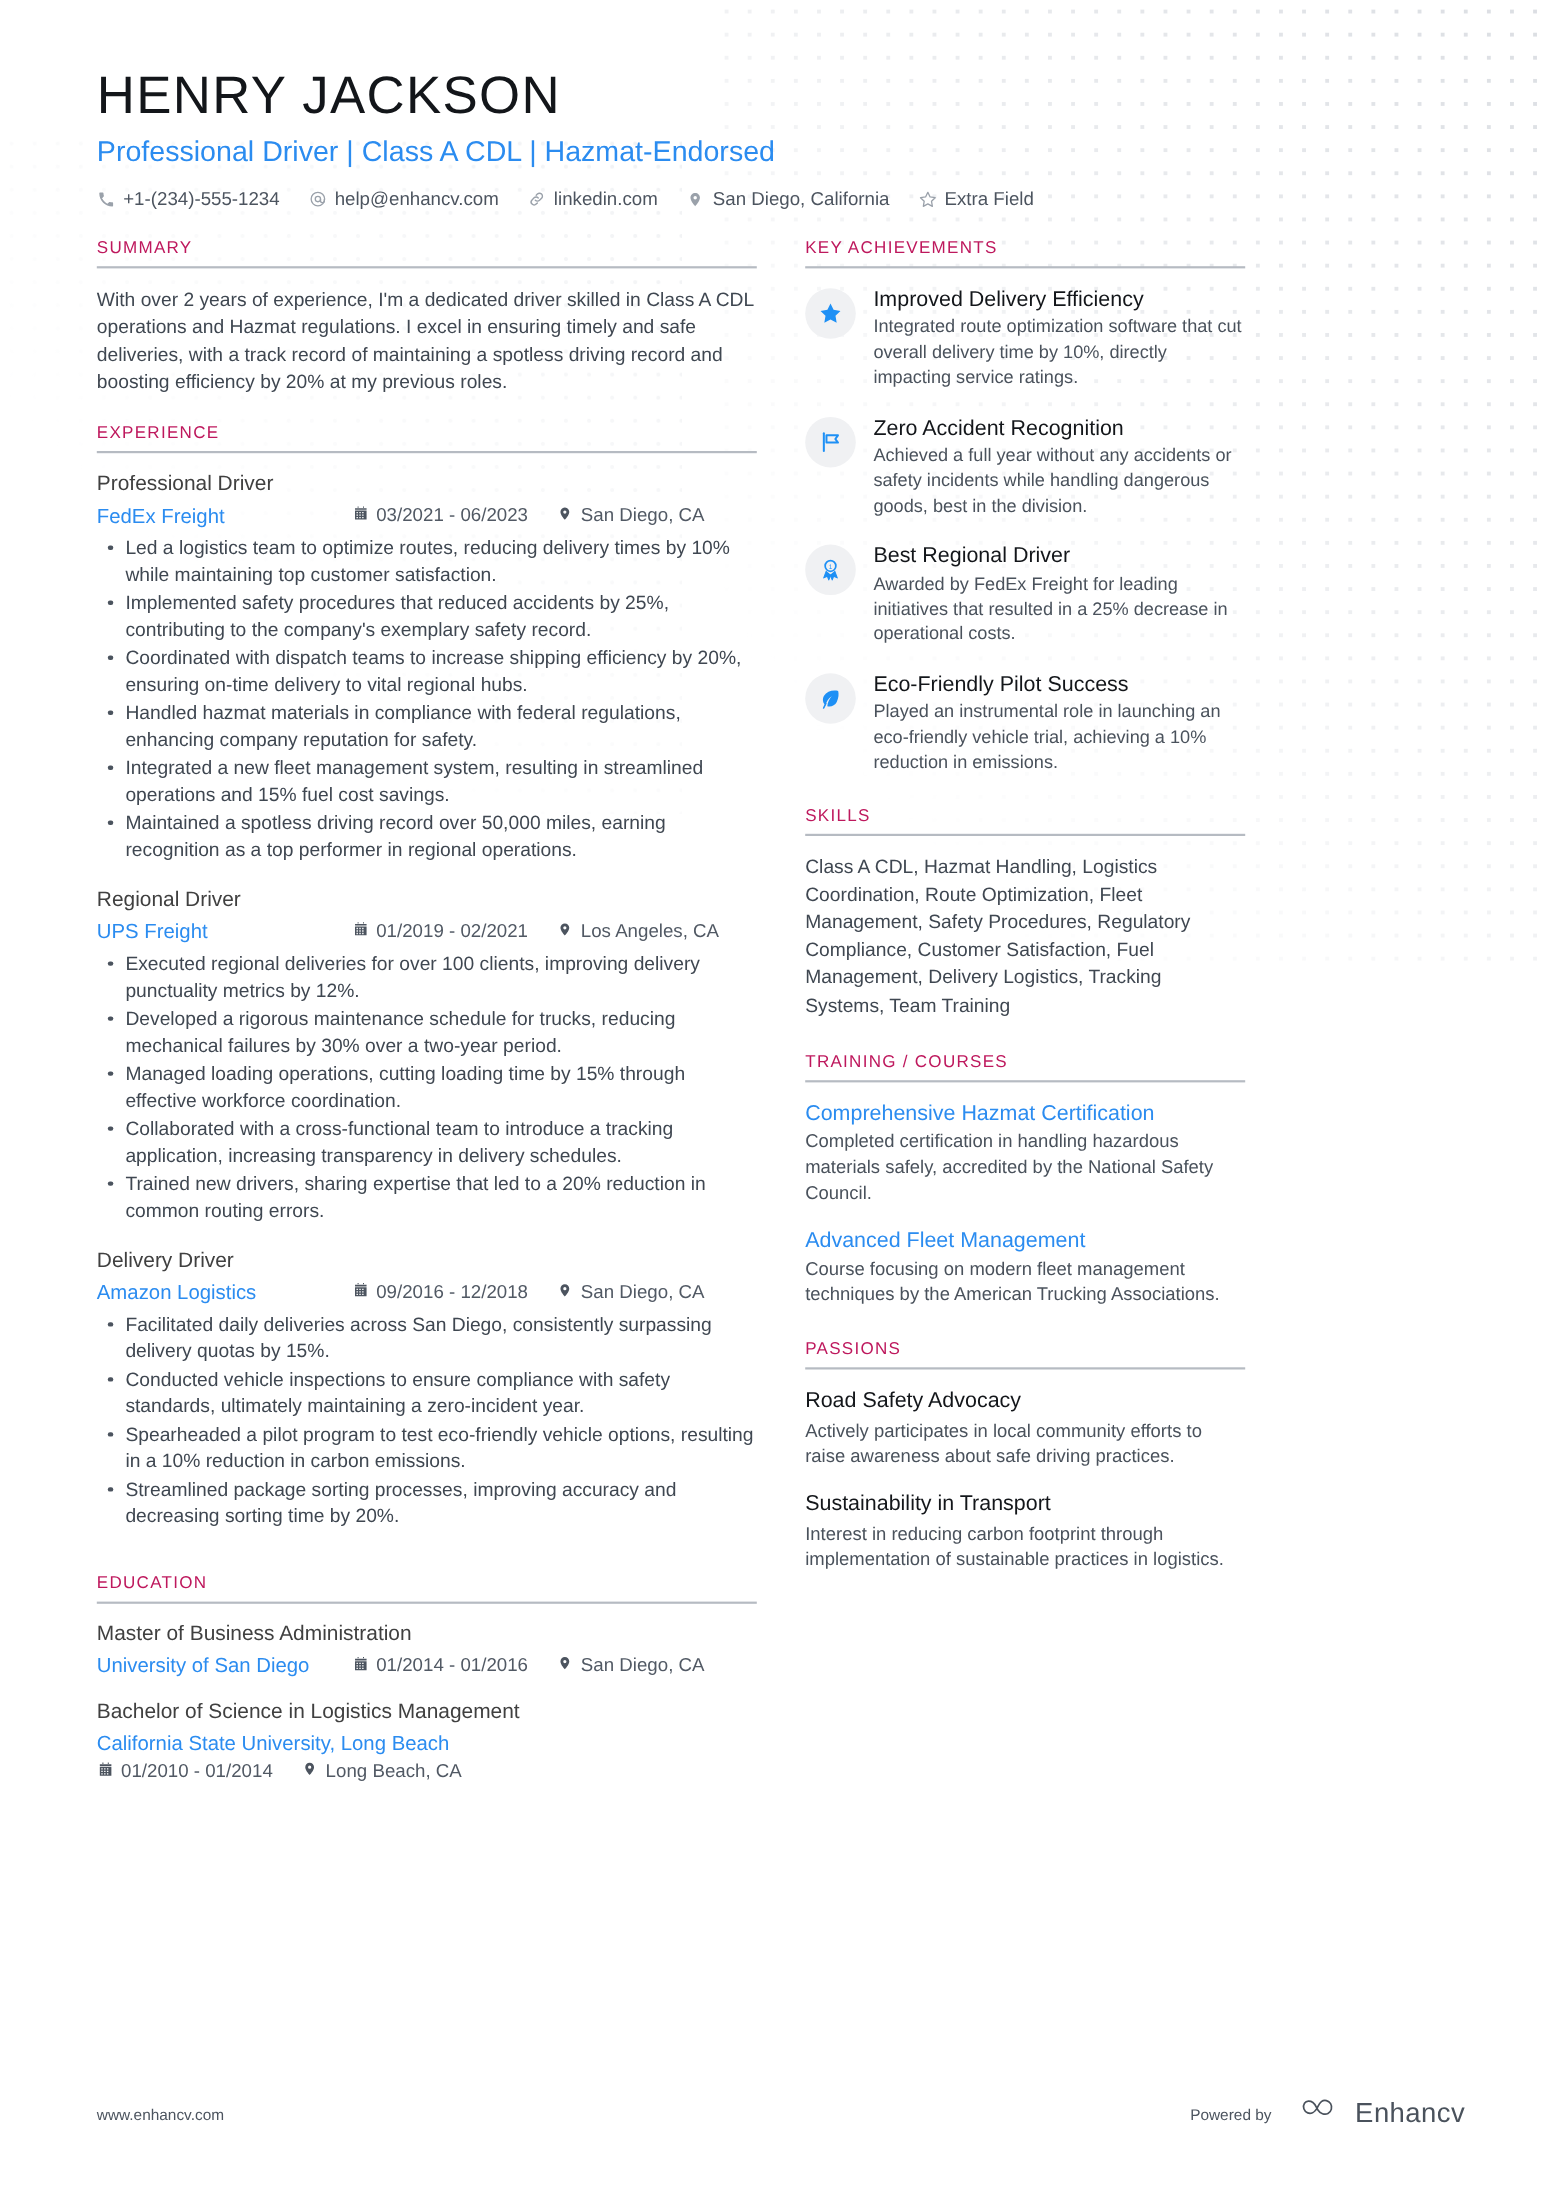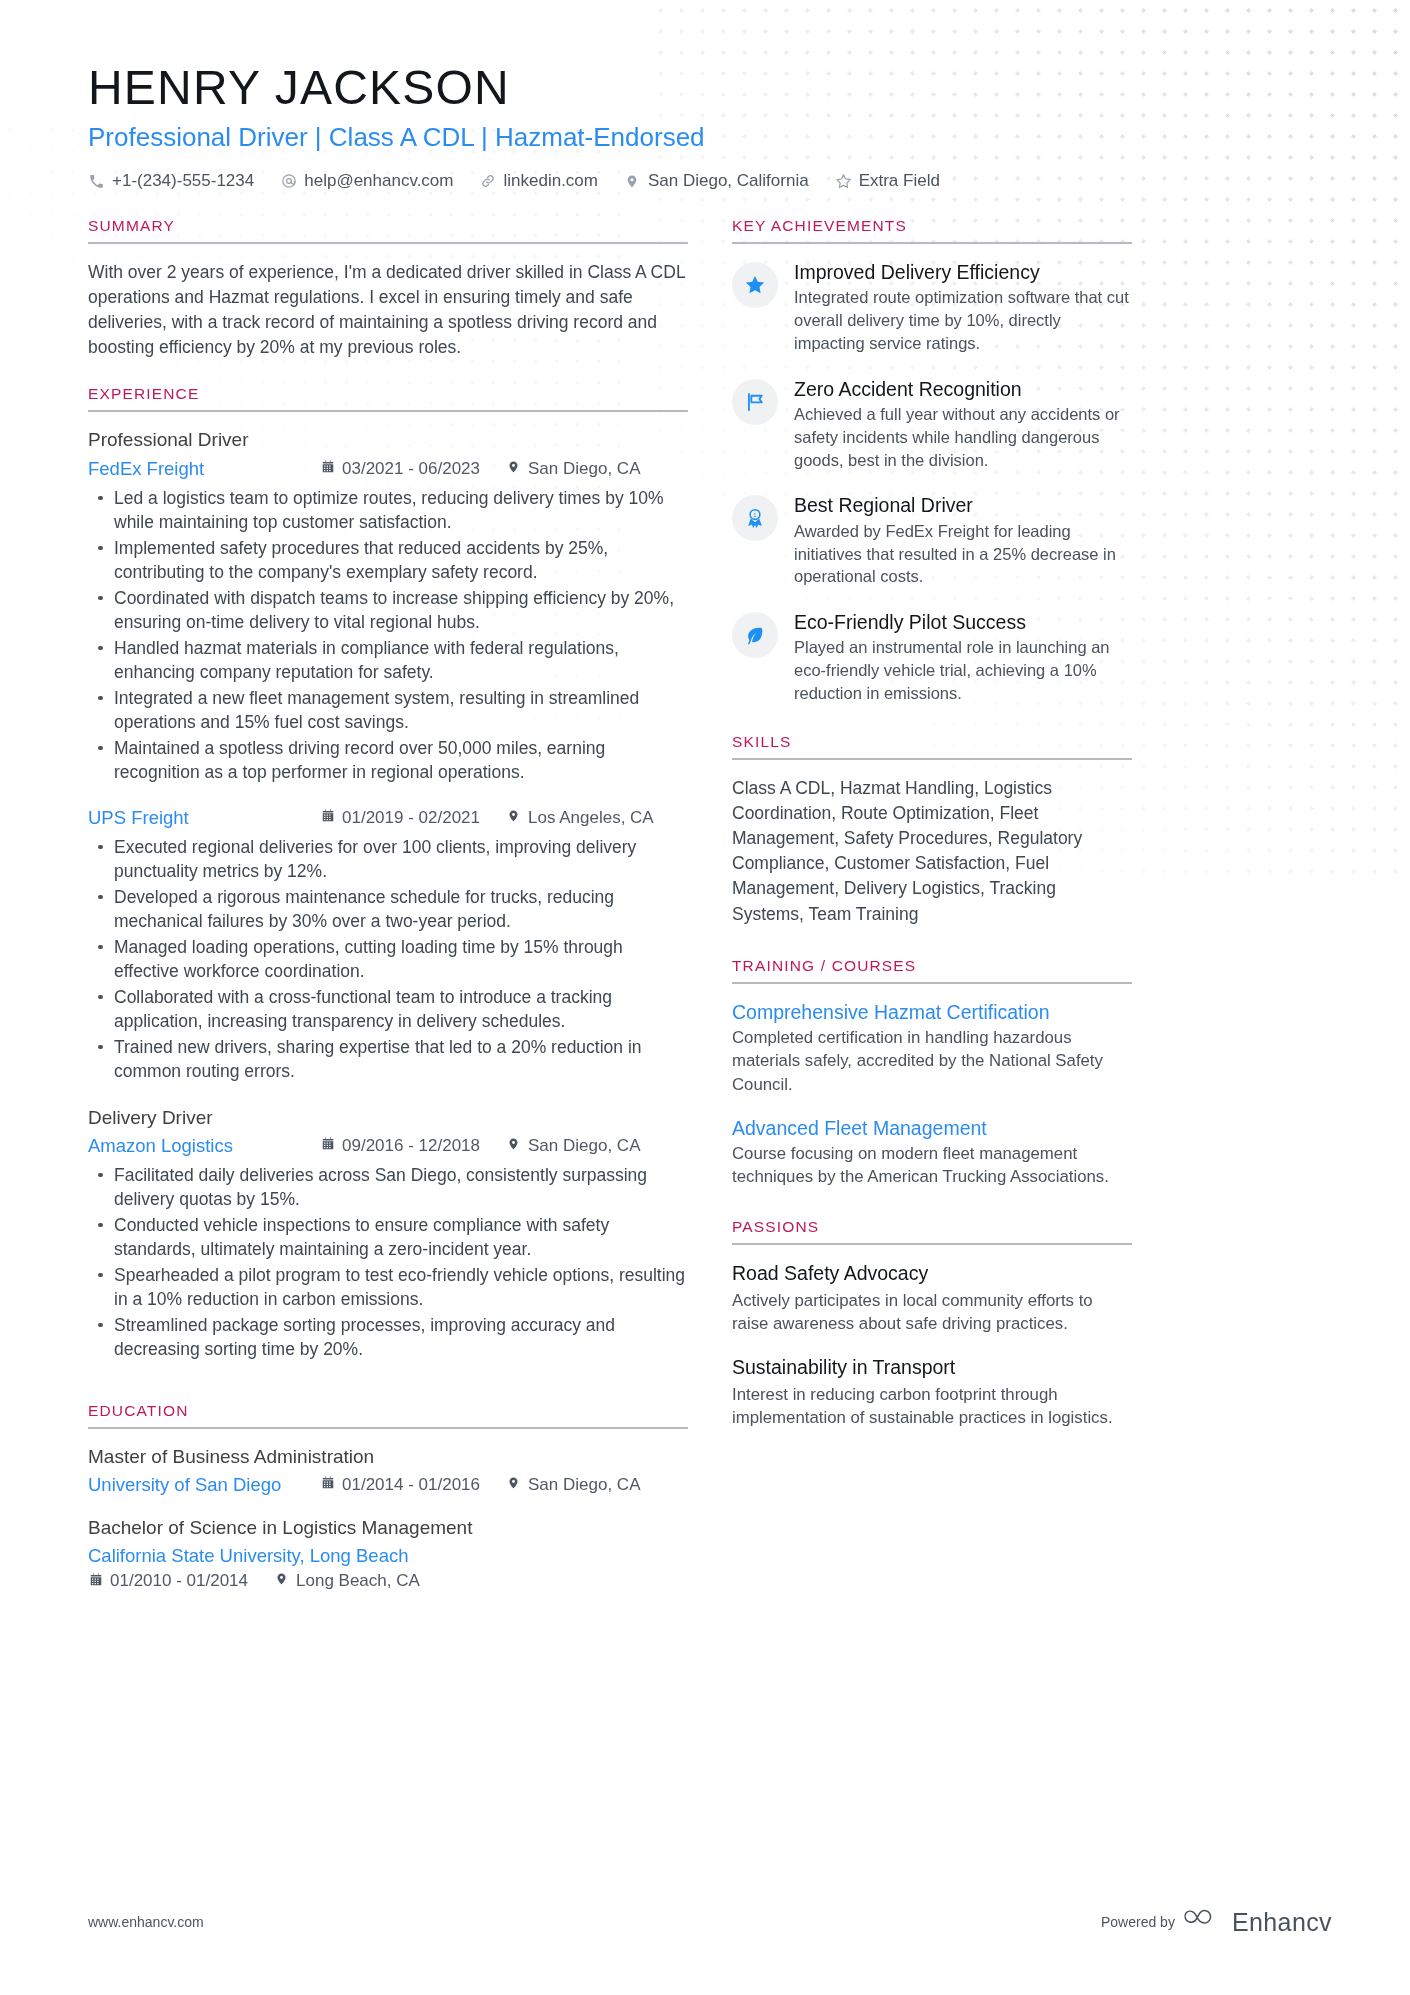--- a/index.html
+++ b/index.html
@@ -252,21 +252,21 @@
     justify-content: space-between;
     z-index: 2;
   }
   .footer-url {
     font-size: 14px;
     color: #4c545f;
   }
   .footer-right {
     display: flex;
     align-items: center;
-    gap: 8px;
+    gap: 27px;
     text-align: center;
   }
   .powered-by {
     font-size: 14px;
     color: #4c545f;
   }
   .brand {
     display: flex;
     align-items: center;
     gap: 9px;
@@ -382,20 +382,21 @@
             <li>Led a logistics team to optimize routes, reducing delivery times by 10% while maintaining top customer satisfaction.</li>
             <li>Implemented safety procedures that reduced accidents by 25%, contributing to the company's exemplary safety record.</li>
             <li>Coordinated with dispatch teams to increase shipping efficiency by 20%, ensuring on-time delivery to vital regional hubs.</li>
             <li>Handled hazmat materials in compliance with federal regulations, enhancing company reputation for safety.</li>
             <li>Integrated a new fleet management system, resulting in streamlined operations and 15% fuel cost savings.</li>
             <li>Maintained a spotless driving record over 50,000 miles, earning recognition as a top performer in regional operations.</li>
           </ul>
         </div>
 
         <div class="entry">
+          <h3 class="entry-title">Regional Driver</h3>
           <div class="entry-meta">
             <span class="entry-company">UPS Freight</span>
             <span class="meta-chunk">
               <span class="m-icon">
                 <svg width="14" height="15" viewBox="0 0 24 24" fill="currentColor">
                     <path d="M7 1.5h1.6v2H7zM15.4 1.5H17v2h-1.6z"></path>
                     <path d="M3 4.2h18v2.6H3z"></path>
                     <path d="M3 8h18v14H3zm2.3 2.3v2h2.2v-2zm4.4 0v2h2.2v-2zm4.4 0v2h2.2v-2zm4.4 0v2h-2.2v-2zM5.3 14.2v2h2.2v-2zm4.4 0v2h2.2v-2zm4.4 0v2h2.2v-2zm4.4 0v2h-2.2v-2zM5.3 18.1v2h2.2v-2zm4.4 0v2h2.2v-2zm4.4 0v2h2.2v-2z"></path>
                   </svg>
               </span>

